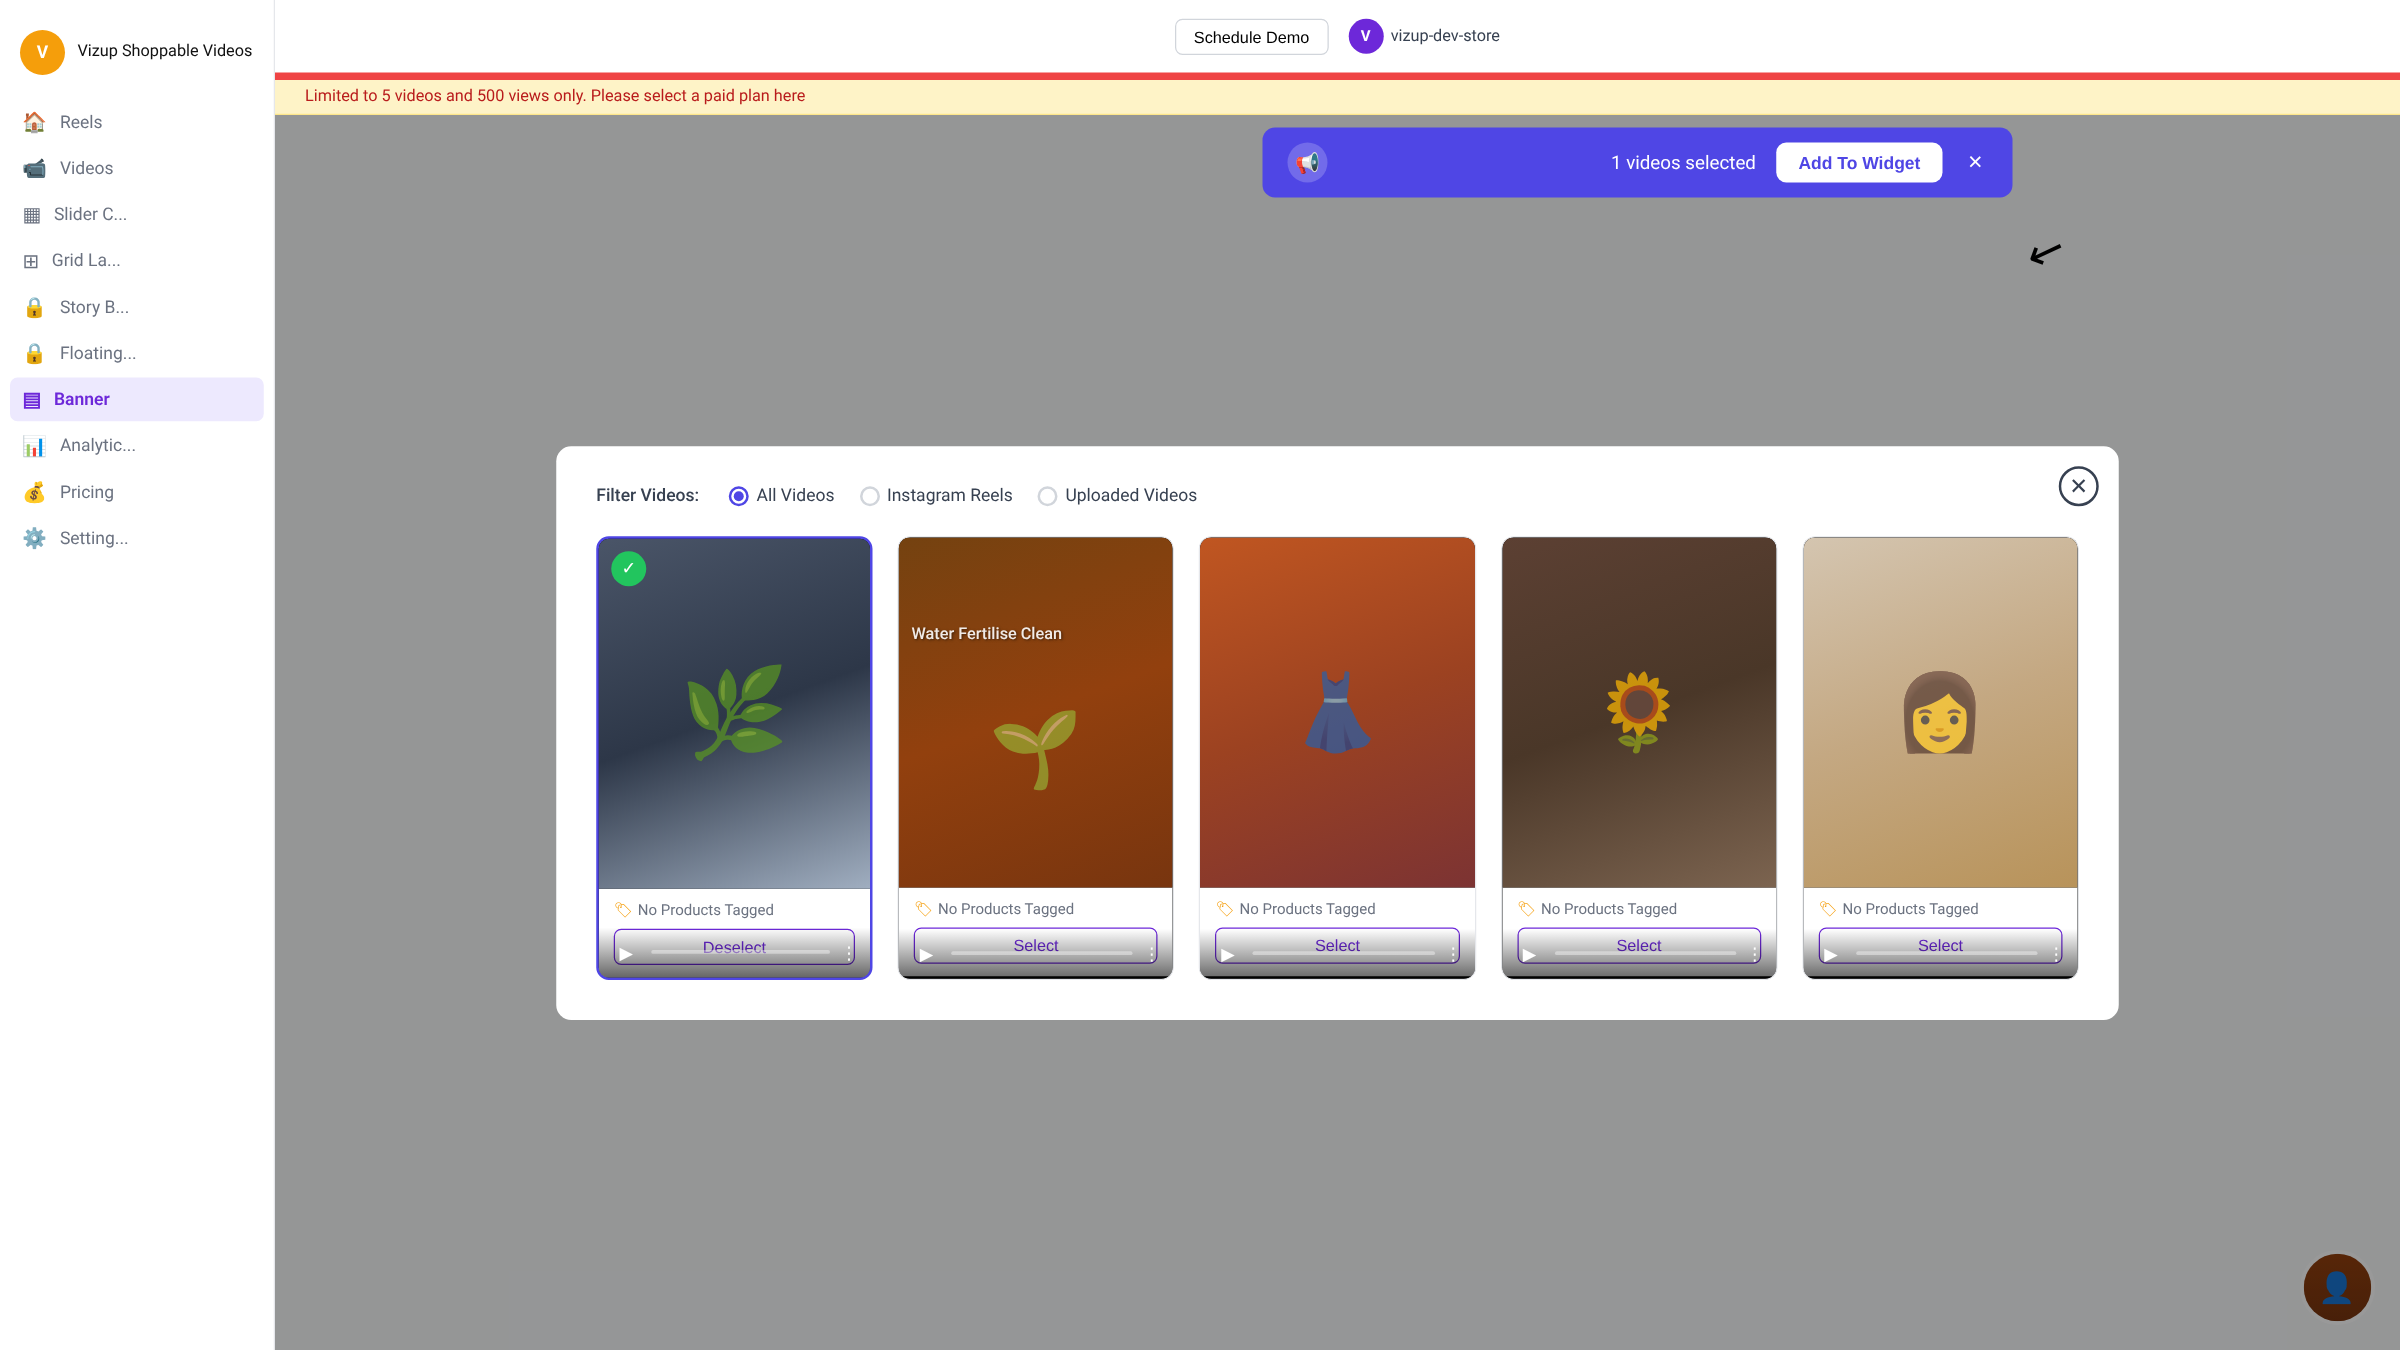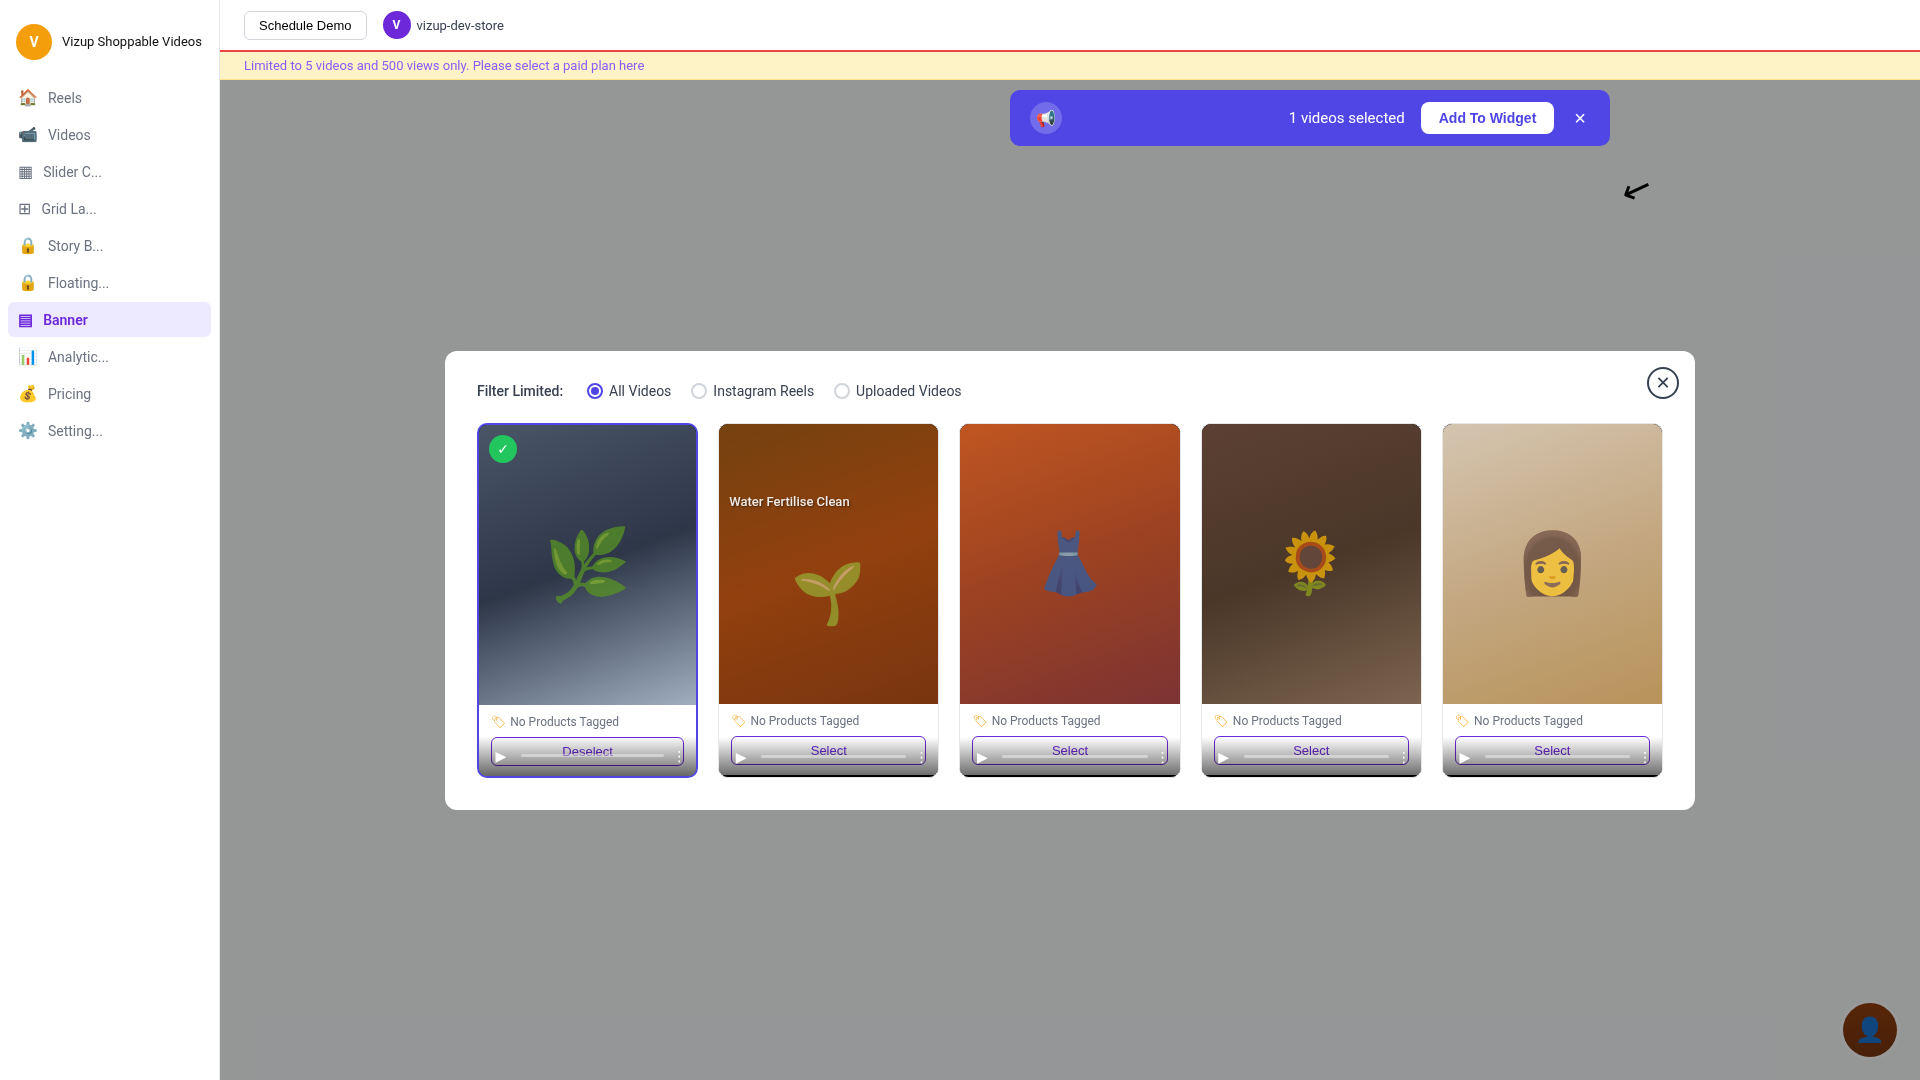--- a/index.html
+++ b/index.html
@@ -48,26 +48,26 @@
     .sidebar-item {
       display: flex; align-items: center; gap: 10px;
       padding: 8px 10px; border-radius: 6px;
       cursor: pointer; color: #6b7280; font-size: 14px;
     }
     .sidebar-item.active { background: #ede9fe; color: #6d28d9; font-weight: 600; }
     .sidebar-item .icon { font-size: 16px; }
 
     
     .header {
-      height: 52px;
+      height: 64px;
       background: #fff;
-      border-bottom: 2px solid #ef4444;
+      border-bottom: 6px solid #ef4444;
       display: flex;
       align-items: center;
-      justify-content: flex-start;
+      justify-content: center;
       padding: 0 24px;
       gap: 16px;
     }
     .schedule-demo-btn {
       background: #fff; border: 1px solid #d1d5db;
       padding: 6px 14px; border-radius: 6px;
       font-size: 13px; cursor: pointer;
     }
     .store-badge {
       display: flex; align-items: center; gap: 6px;
@@ -308,21 +308,21 @@
       background: linear-gradient(180deg, #92400e 0%, #78350f 100%);
       display: flex; align-items: center; justify-content: center;
       color: white; font-size: 24px;
     }
 
     
     .limit-banner {
       background: #fef3c7;
       border-bottom: 1px solid #fde68a;
       padding: 6px 24px;
-      font-size: 13px; color: #8b5cf6;
+      font-size: 13px; color: #b91c1c;
     }
   </style>
 </head>
 <body>
 
 <div class="app-bg">
 
   <div class="sidebar">
     <div class="sidebar-logo">
       <div class="logo-icon">
@@ -400,21 +400,21 @@
       </div>
 
       <div class="arrow-cursor">↙</div>
 
       <div class="modal-overlay">
         <div class="modal">
 
           <button class="modal-close">✕</button>
 
           <div class="filter-bar">
-            <span class="filter-label">Filter Limited:</span>
+            <span class="filter-label">Filter Videos:</span>
             <div class="radio-group">
               <label class="radio-item">
                 <div class="radio-circle checked"></div>
                 <span>All Videos</span>
               </label>
               <label class="radio-item">
                 <div class="radio-circle"></div>
                 <span>Instagram Reels</span>
               </label>
               <label class="radio-item">

